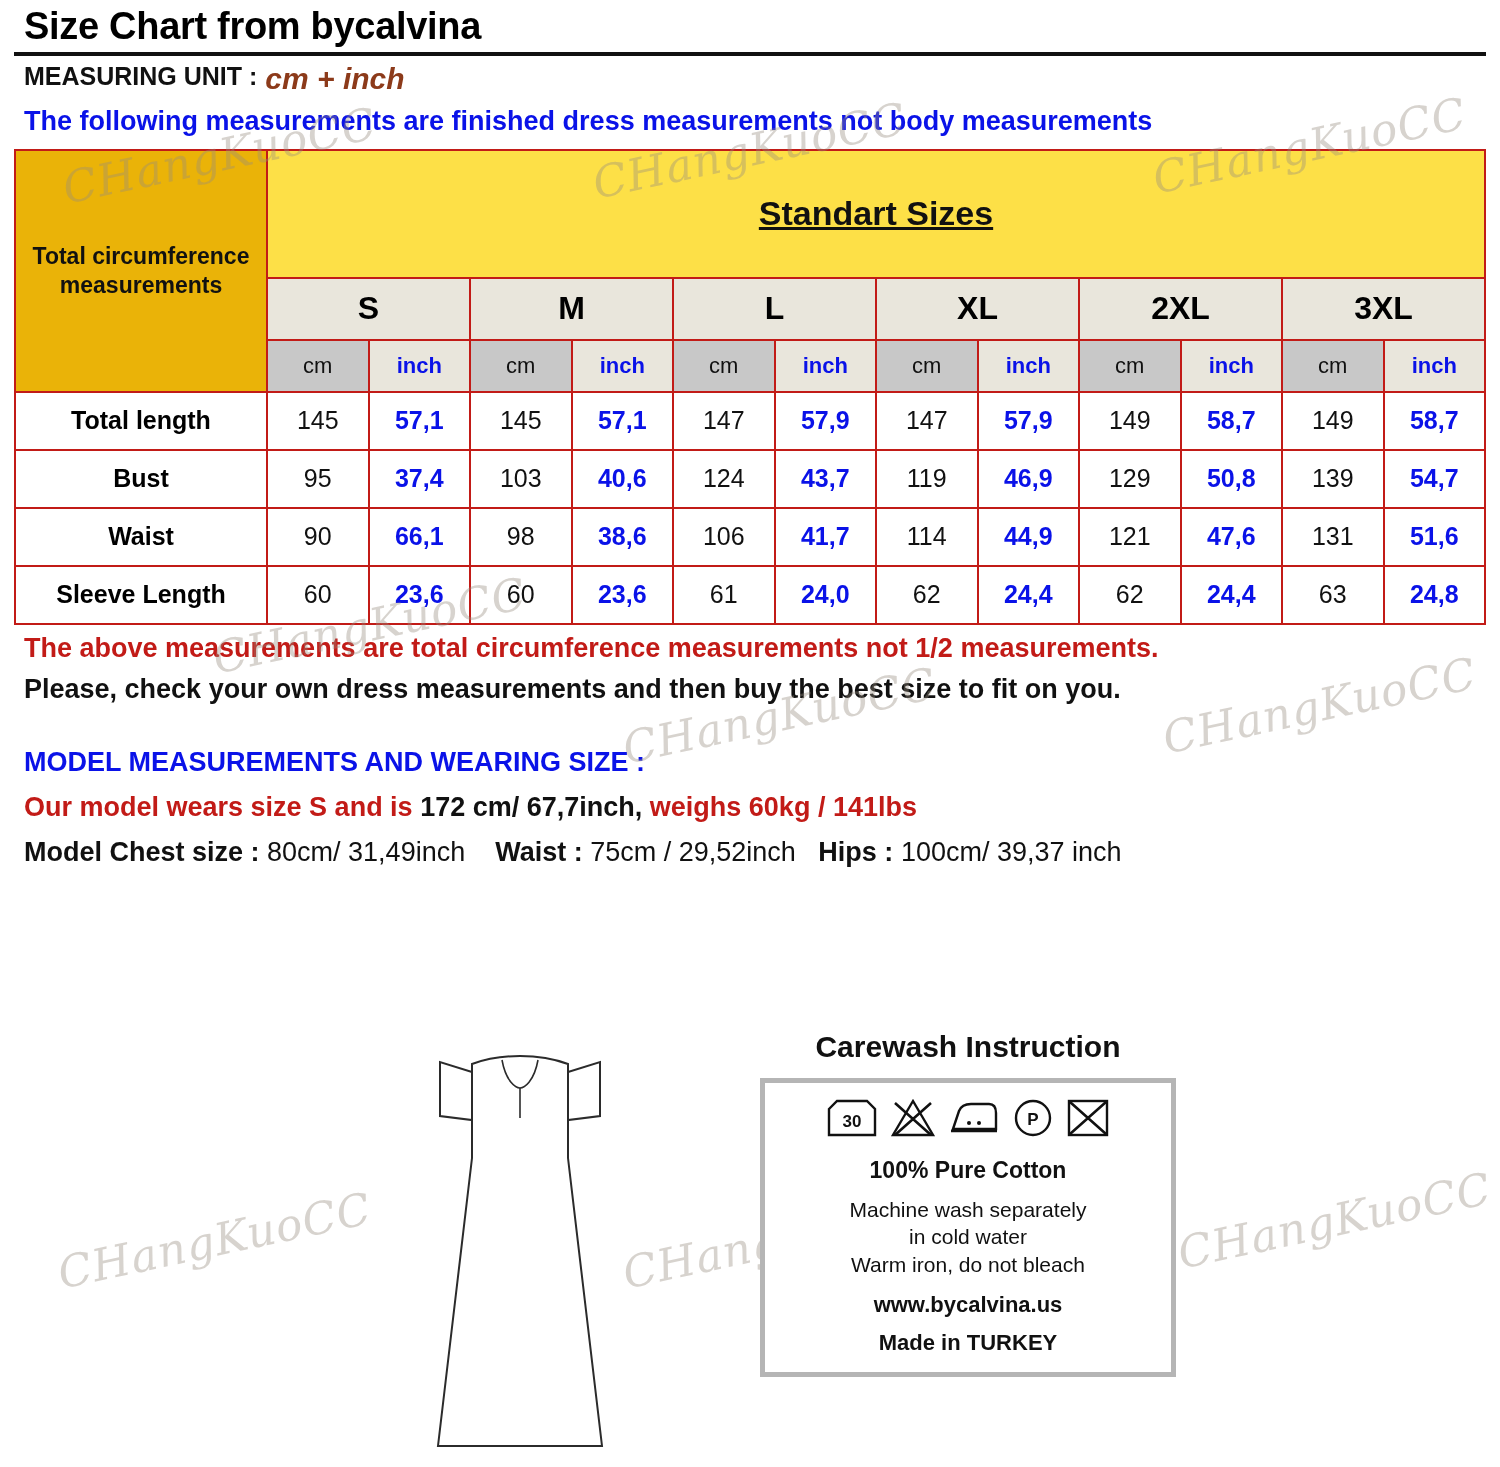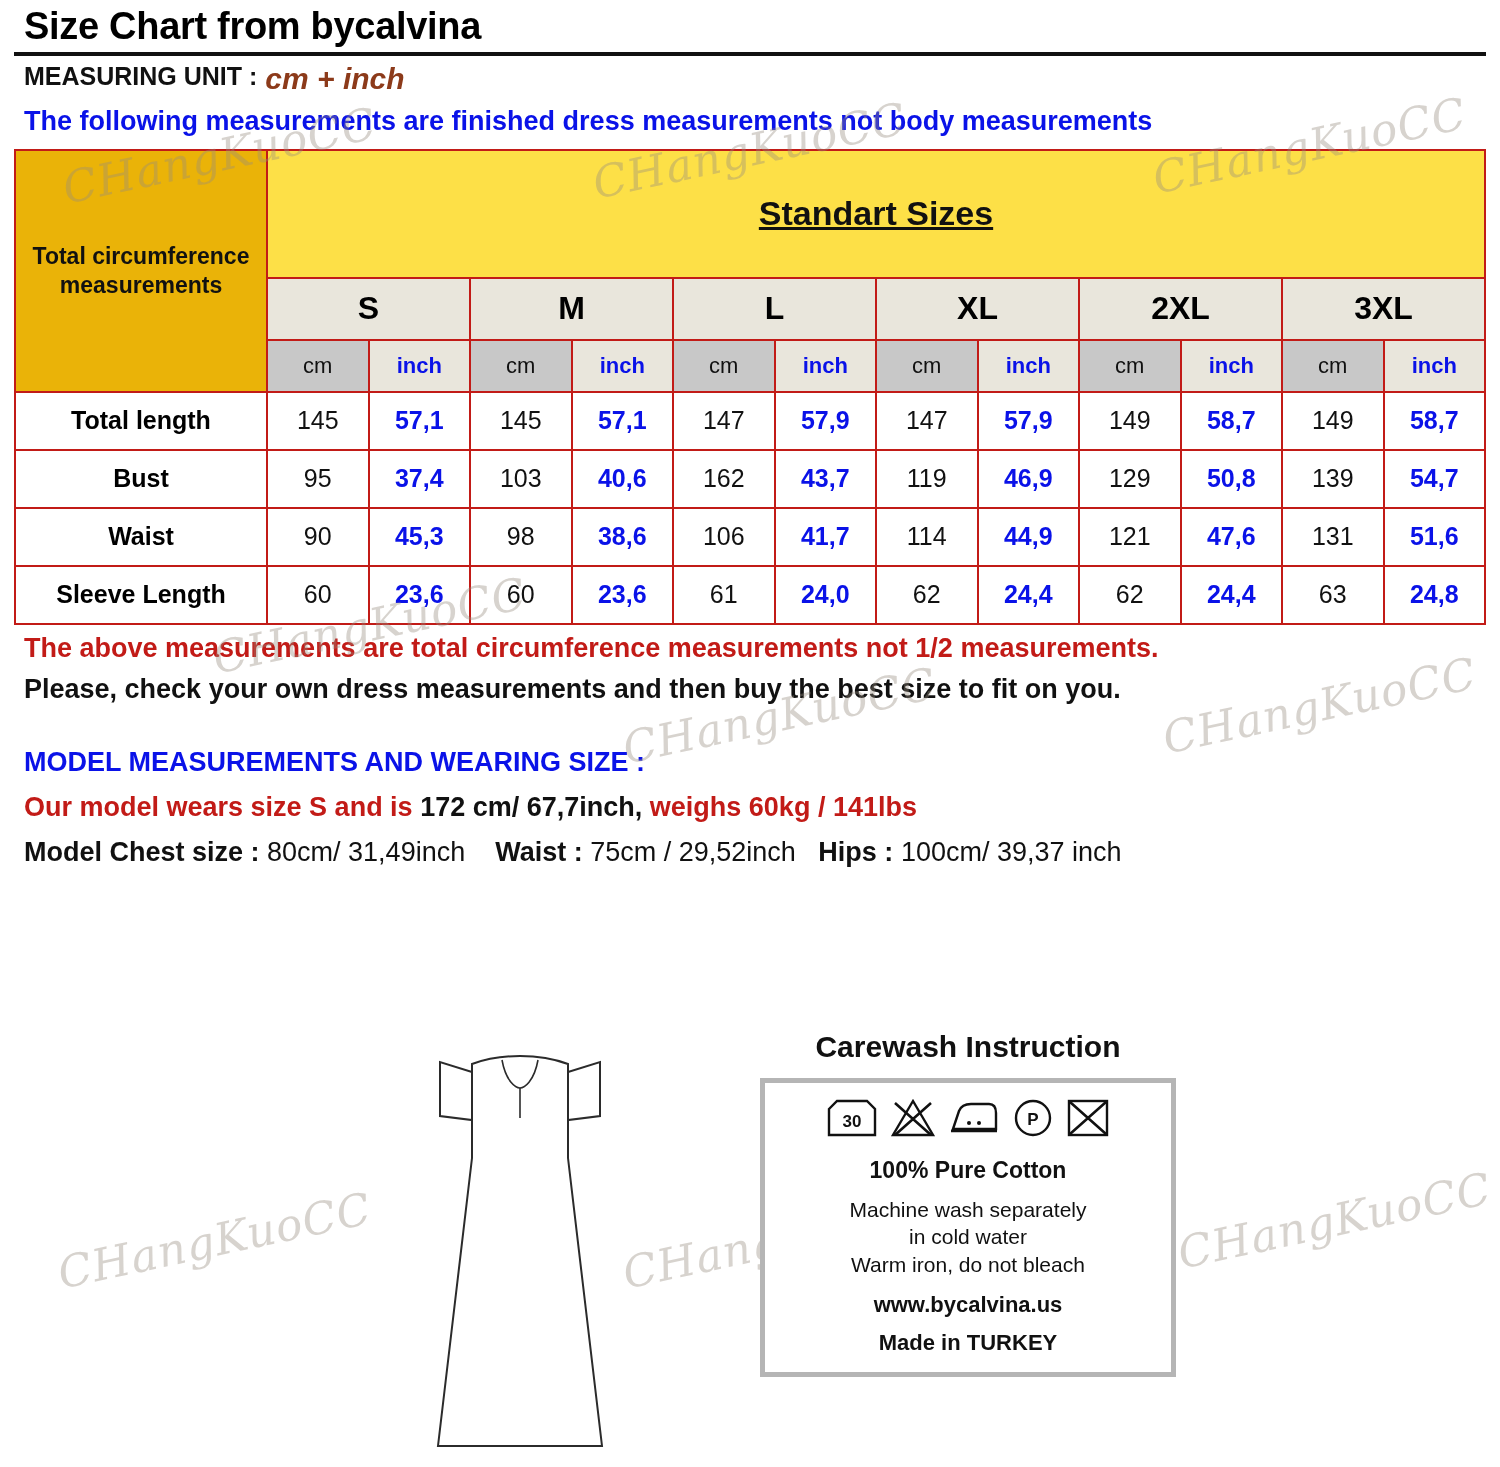--- a/index.html
+++ b/index.html
@@ -258,33 +258,33 @@
         <td class="val-inch">58,7</td>
         <td class="val-cm">149</td>
         <td class="val-inch">58,7</td>
       </tr>
       <tr>
         <td class="row-label">Bust</td>
         <td class="val-cm">95</td>
         <td class="val-inch">37,4</td>
         <td class="val-cm">103</td>
         <td class="val-inch">40,6</td>
-        <td class="val-cm">162</td>
+        <td class="val-cm">124</td>
         <td class="val-inch">43,7</td>
         <td class="val-cm">119</td>
         <td class="val-inch">46,9</td>
         <td class="val-cm">129</td>
         <td class="val-inch">50,8</td>
         <td class="val-cm">139</td>
         <td class="val-inch">54,7</td>
       </tr>
       <tr>
         <td class="row-label">Waist</td>
         <td class="val-cm">90</td>
-        <td class="val-inch">45,3</td>
+        <td class="val-inch">66,1</td>
         <td class="val-cm">98</td>
         <td class="val-inch">38,6</td>
         <td class="val-cm">106</td>
         <td class="val-inch">41,7</td>
         <td class="val-cm">114</td>
         <td class="val-inch">44,9</td>
         <td class="val-cm">121</td>
         <td class="val-inch">47,6</td>
         <td class="val-cm">131</td>
         <td class="val-inch">51,6</td>

